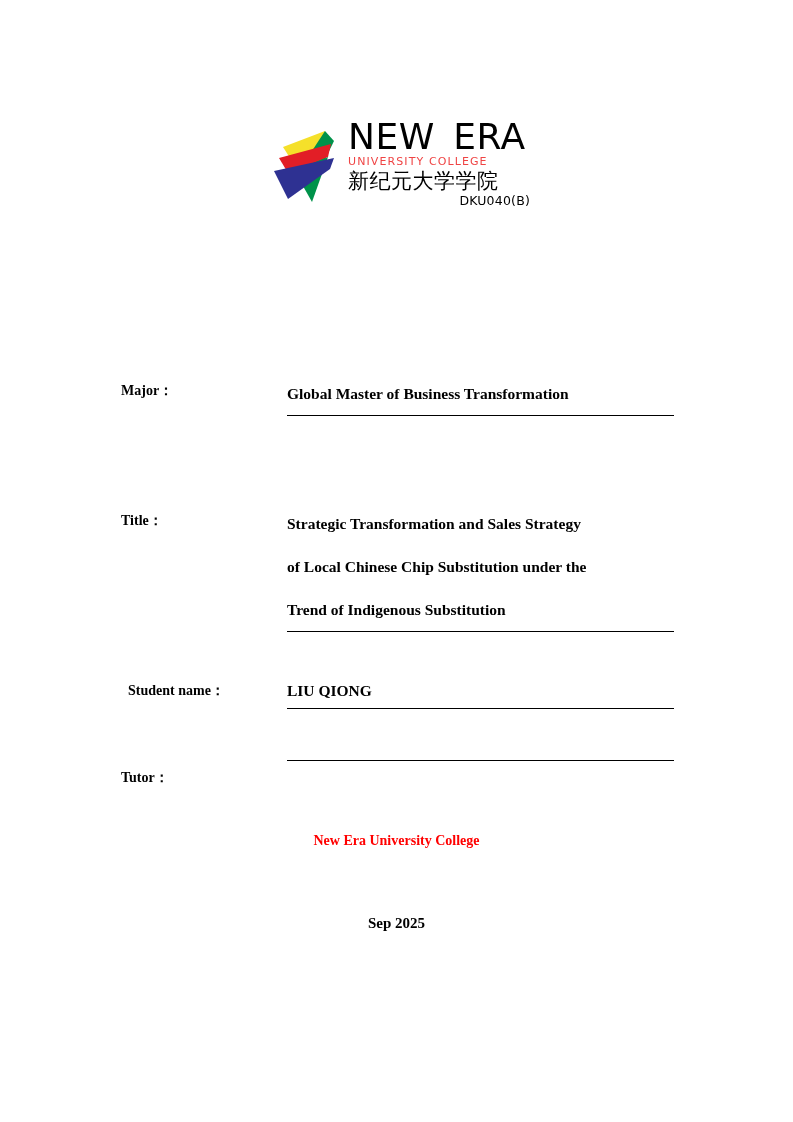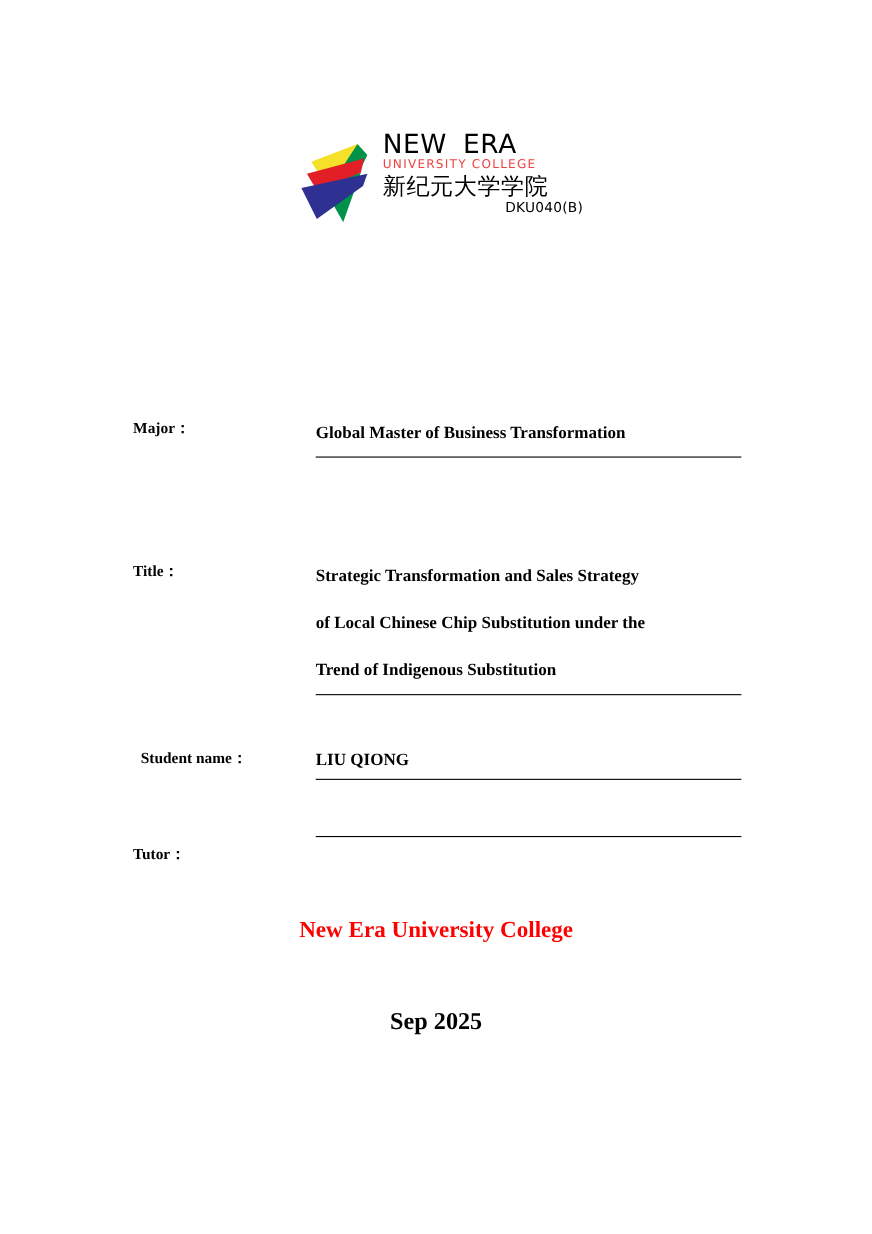--- a/index.html
+++ b/index.html
@@ -35,21 +35,21 @@
   }
   .logo-text {
     flex: 1 1 auto;
     margin-left: 8px;
     display: flex;
     flex-direction: column;
     align-items: stretch;
   }
   .logo-name {
     font-family: "DejaVu Sans", "Liberation Sans", sans-serif;
-    font-size: 24px;
+    font-size: 36px;
     line-height: 0.97;
     letter-spacing: 0.5px;
     color: #000000;
     font-weight: 400;
     white-space: nowrap;
   }
   .logo-name .gap { letter-spacing: 7px; }
   .logo-sub {
     font-family: "DejaVu Sans", "Liberation Sans", sans-serif;
     font-size: 11px;
@@ -115,26 +115,26 @@
   .footer-line {
     position: absolute;
     left: 0;
     width: 793px;
     text-align: center;
     font-weight: bold;
     white-space: nowrap;
   }
   .footer-org {
     top: 833px;
-    font-size: 21px;
+    font-size: 14px;
     color: #FF0000;
   }
   .footer-date {
     top: 915px;
-    font-size: 22px;
+    font-size: 15px;
     color: #000000;
   }
 </style>
 </head>
 <body>
 
 <div class="logo-block">
 
   <div class="logo-mark">
     <svg viewBox="0 0 72 80" width="72" height="80" xmlns="http://www.w3.org/2000/svg">

